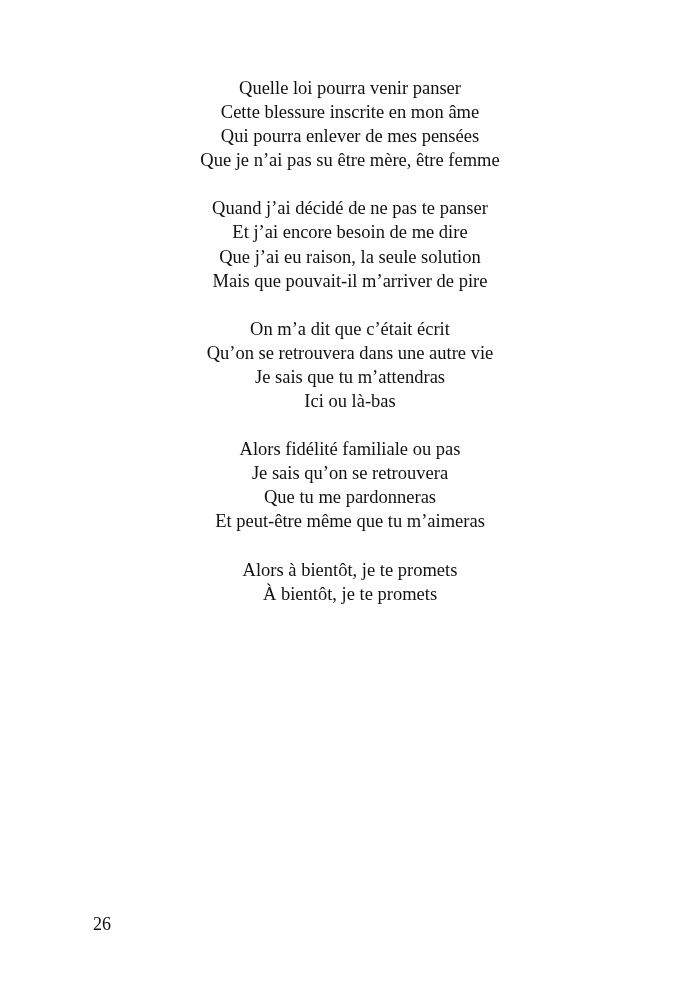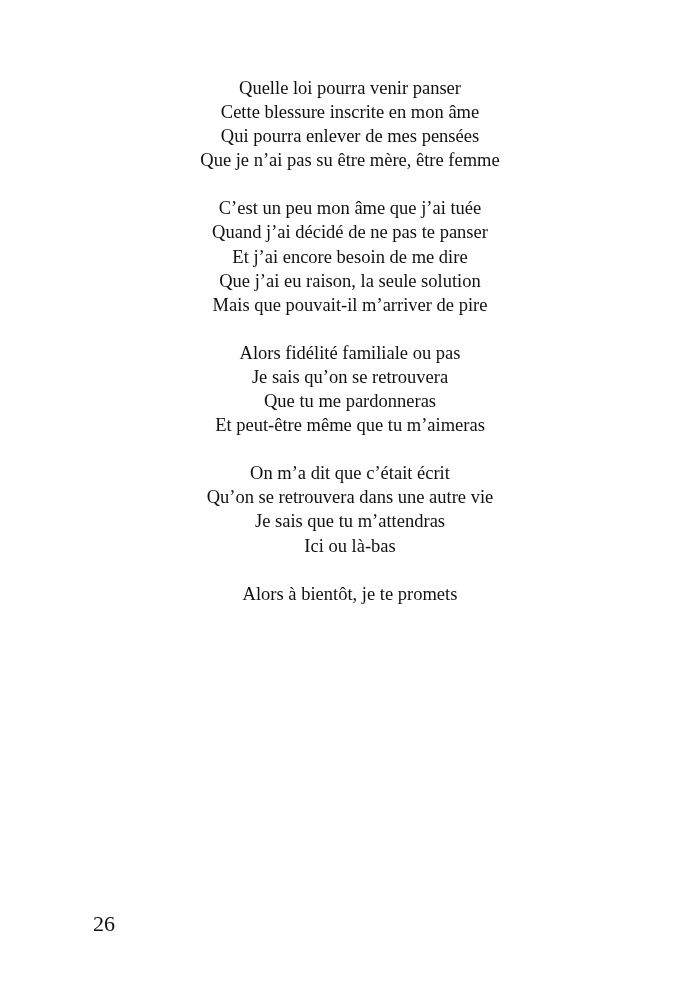--- a/index.html
+++ b/index.html
@@ -28,51 +28,51 @@
       margin: 0 0 24px 0;
     }
     .line {
       display: block;
       white-space: nowrap;
     }
     .page-number {
       position: absolute;
       left: 93px;
       top: 912px;
-      font-size: 22px;
+      font-size: 18px;
       line-height: 24px;
     }
   </style>
 </head>
 <body>
 
 <div class="poem">
   <div class="stanza">
     <span class="line">Quelle loi pourra venir panser</span>
     <span class="line">Cette blessure inscrite en mon âme</span>
     <span class="line">Qui pourra enlever de mes pensées</span>
     <span class="line">Que je n’ai pas su être mère, être femme</span>
   </div>
   <div class="stanza">
-    <span class="line">C’est un peu mon âme que j’ai tuée</span>
     <span class="line">Quand j’ai décidé de ne pas te panser</span>
     <span class="line">Et j’ai encore besoin de me dire</span>
     <span class="line">Que j’ai eu raison, la seule solution</span>
     <span class="line">Mais que pouvait-il m’arriver de pire</span>
+  </div>
+  <div class="stanza">
+    <span class="line">On m’a dit que c’était écrit</span>
+    <span class="line">Qu’on se retrouvera dans une autre vie</span>
+    <span class="line">Je sais que tu m’attendras</span>
+    <span class="line">Ici ou là-bas</span>
   </div>
   <div class="stanza">
     <span class="line">Alors fidélité familiale ou pas</span>
     <span class="line">Je sais qu’on se retrouvera</span>
     <span class="line">Que tu me pardonneras</span>
     <span class="line">Et peut-être même que tu m’aimeras</span>
   </div>
   <div class="stanza">
-    <span class="line">On m’a dit que c’était écrit</span>
-    <span class="line">Qu’on se retrouvera dans une autre vie</span>
-    <span class="line">Je sais que tu m’attendras</span>
-    <span class="line">Ici ou là-bas</span>
-  </div>
-  <div class="stanza">
     <span class="line">Alors à bientôt, je te promets</span>
+    <span class="line">À bientôt, je te promets</span>
   </div>
 </div>
 
 <div class="page-number">26</div>
 
 </body></html>

